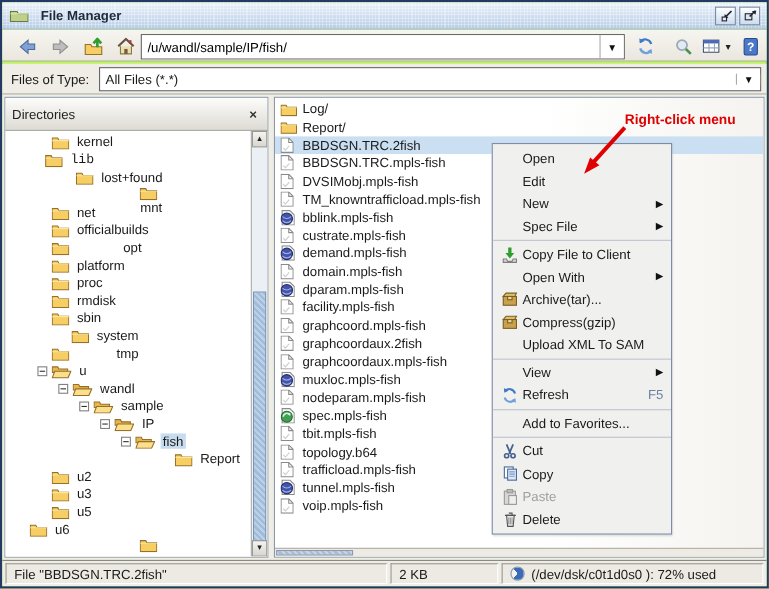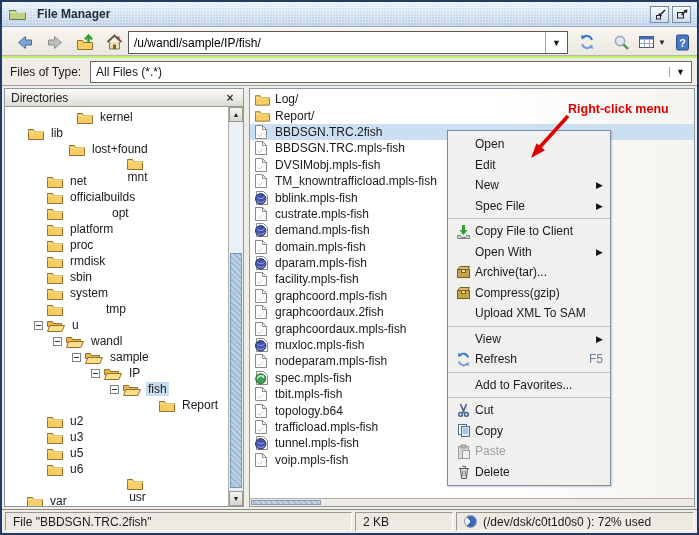--- a/index.html
+++ b/index.html
@@ -32,21 +32,21 @@
   .filterbar{position:absolute;left:0;top:56px;right:0;height:28px;border-bottom:1px solid #9aa0a8;
     background:#EFEDE6;}
   .filter-label{position:absolute;left:8px;top:7px;}
   .ftype{position:absolute;left:88px;top:3px;right:5px;height:22px;border:1px solid #666;background:#fff;
     display:flex;align-items:center;}
   .ftype-val{flex:1;padding-left:5px;}
   
   .main{position:absolute;left:0;top:84px;right:0;bottom:24px;background:#EFEDE6;}
   .left-panel{position:absolute;left:2px;top:2px;width:240px;bottom:2px;border:1px solid #8a98a8;
     background:#fff;display:flex;flex-direction:column;}
-  .dir-header{height:18px;background:linear-gradient(#FCFCFA,#DDDBD3);border-bottom:1px solid #9a9a94;
+  .dir-header{height:30px;background:linear-gradient(#FCFCFA,#DDDBD3);border-bottom:1px solid #9a9a94;
     display:flex;align-items:center;padding:0 6px;flex:0 0 auto;}
   .dir-title{flex:1;color:#222;}
   .dir-close{border:none;background:transparent;padding:0;width:14px;font-size:12px;color:#333;font-weight:bold;}
   .dir-close::after{content:"×";}
   .tree-wrap{flex:1;position:relative;overflow:hidden;background:#fff;}
   .tree{position:absolute;left:0;top:0;right:15px;bottom:0;overflow:hidden;padding-top:2px;}
   .tree-row{height:16px;display:flex;align-items:center;white-space:nowrap;}
   .t-handle{width:9px;height:9px;border:1px solid #818181;background:#fff;margin-right:4px;
     position:relative;flex:0 0 auto;}
   .t-handle::after{content:"";position:absolute;left:1px;right:1px;top:3px;height:1px;background:#333;}
@@ -194,30 +194,30 @@
 
   <div class="main">
 
     <div class="left-panel">
       <div class="dir-header">
         <span class="dir-title">Directories</span>
         <button class="dir-close"></button>
       </div>
       <div class="tree-wrap">
         <div class="tree">
-            <div class="tree-row" style="padding-left: 42px; margin-left: 30px;">
+            <div class="tree-row" style="padding-left: 42px;">
               <span class="t-icon">
                 <svg width="16" height="13" viewBox="0 0 16 13">
                   <path d="M.5 2.5h5l1 2h9v8H.5z" fill="#F7CE63" stroke="#96702A"></path>
                   <path d="M.5 4.8h15" stroke="#FBE59C"></path>
                 </svg>
               </span>
               <span class="t-label">kernel</span>
             </div>
-            <div class="tree-row" style="padding-left: 23px;">
+            <div class="tree-row" style="padding-left: 36px; font-family: Liberation Mono, monospace;">
               <span class="t-icon">
                 <svg width="16" height="13" viewBox="0 0 16 13">
                   <path d="M.5 2.5h5l1 2h9v8H.5z" fill="#F7CE63" stroke="#96702A"></path>
                   <path d="M.5 4.8h15" stroke="#FBE59C"></path>
                 </svg>
               </span>
               <span class="t-label">lib</span>
             </div>
             <div class="tree-row" style="padding-left: 64px;">
               <span class="t-icon">
@@ -293,21 +293,21 @@
             </div>
             <div class="tree-row" style="padding-left: 42px;">
               <span class="t-icon">
                 <svg width="16" height="13" viewBox="0 0 16 13">
                   <path d="M.5 2.5h5l1 2h9v8H.5z" fill="#F7CE63" stroke="#96702A"></path>
                   <path d="M.5 4.8h15" stroke="#FBE59C"></path>
                 </svg>
               </span>
               <span class="t-label">sbin</span>
             </div>
-            <div class="tree-row" style="padding-left: 42px;">
+            <div class="tree-row" style="padding-left: 42px; margin-left: 18px;">
               <span class="t-icon">
                 <svg width="16" height="13" viewBox="0 0 16 13">
                   <path d="M.5 2.5h5l1 2h9v8H.5z" fill="#F7CE63" stroke="#96702A"></path>
                   <path d="M.5 4.8h15" stroke="#FBE59C"></path>
                 </svg>
               </span>
               <span class="t-label">system</span>
             </div>
             <div class="tree-row" style="padding-left: 42px; gap: 36px;">
               <span class="t-icon">
@@ -397,21 +397,21 @@
             </div>
             <div class="tree-row" style="padding-left: 42px;">
               <span class="t-icon">
                 <svg width="16" height="13" viewBox="0 0 16 13">
                   <path d="M.5 2.5h5l1 2h9v8H.5z" fill="#F7CE63" stroke="#96702A"></path>
                   <path d="M.5 4.8h15" stroke="#FBE59C"></path>
                 </svg>
               </span>
               <span class="t-label">u5</span>
             </div>
-            <div class="tree-row" style="padding-left: 42px;">
+            <div class="tree-row" style="padding-left: 22px;">
               <span class="t-icon">
                 <svg width="16" height="13" viewBox="0 0 16 13">
                   <path d="M.5 2.5h5l1 2h9v8H.5z" fill="#F7CE63" stroke="#96702A"></path>
                   <path d="M.5 4.8h15" stroke="#FBE59C"></path>
                 </svg>
               </span>
               <span class="t-label">u6</span>
             </div>
             <div class="tree-row" style="padding-left: 42px; flex-direction: column;">
               <span class="t-icon">

